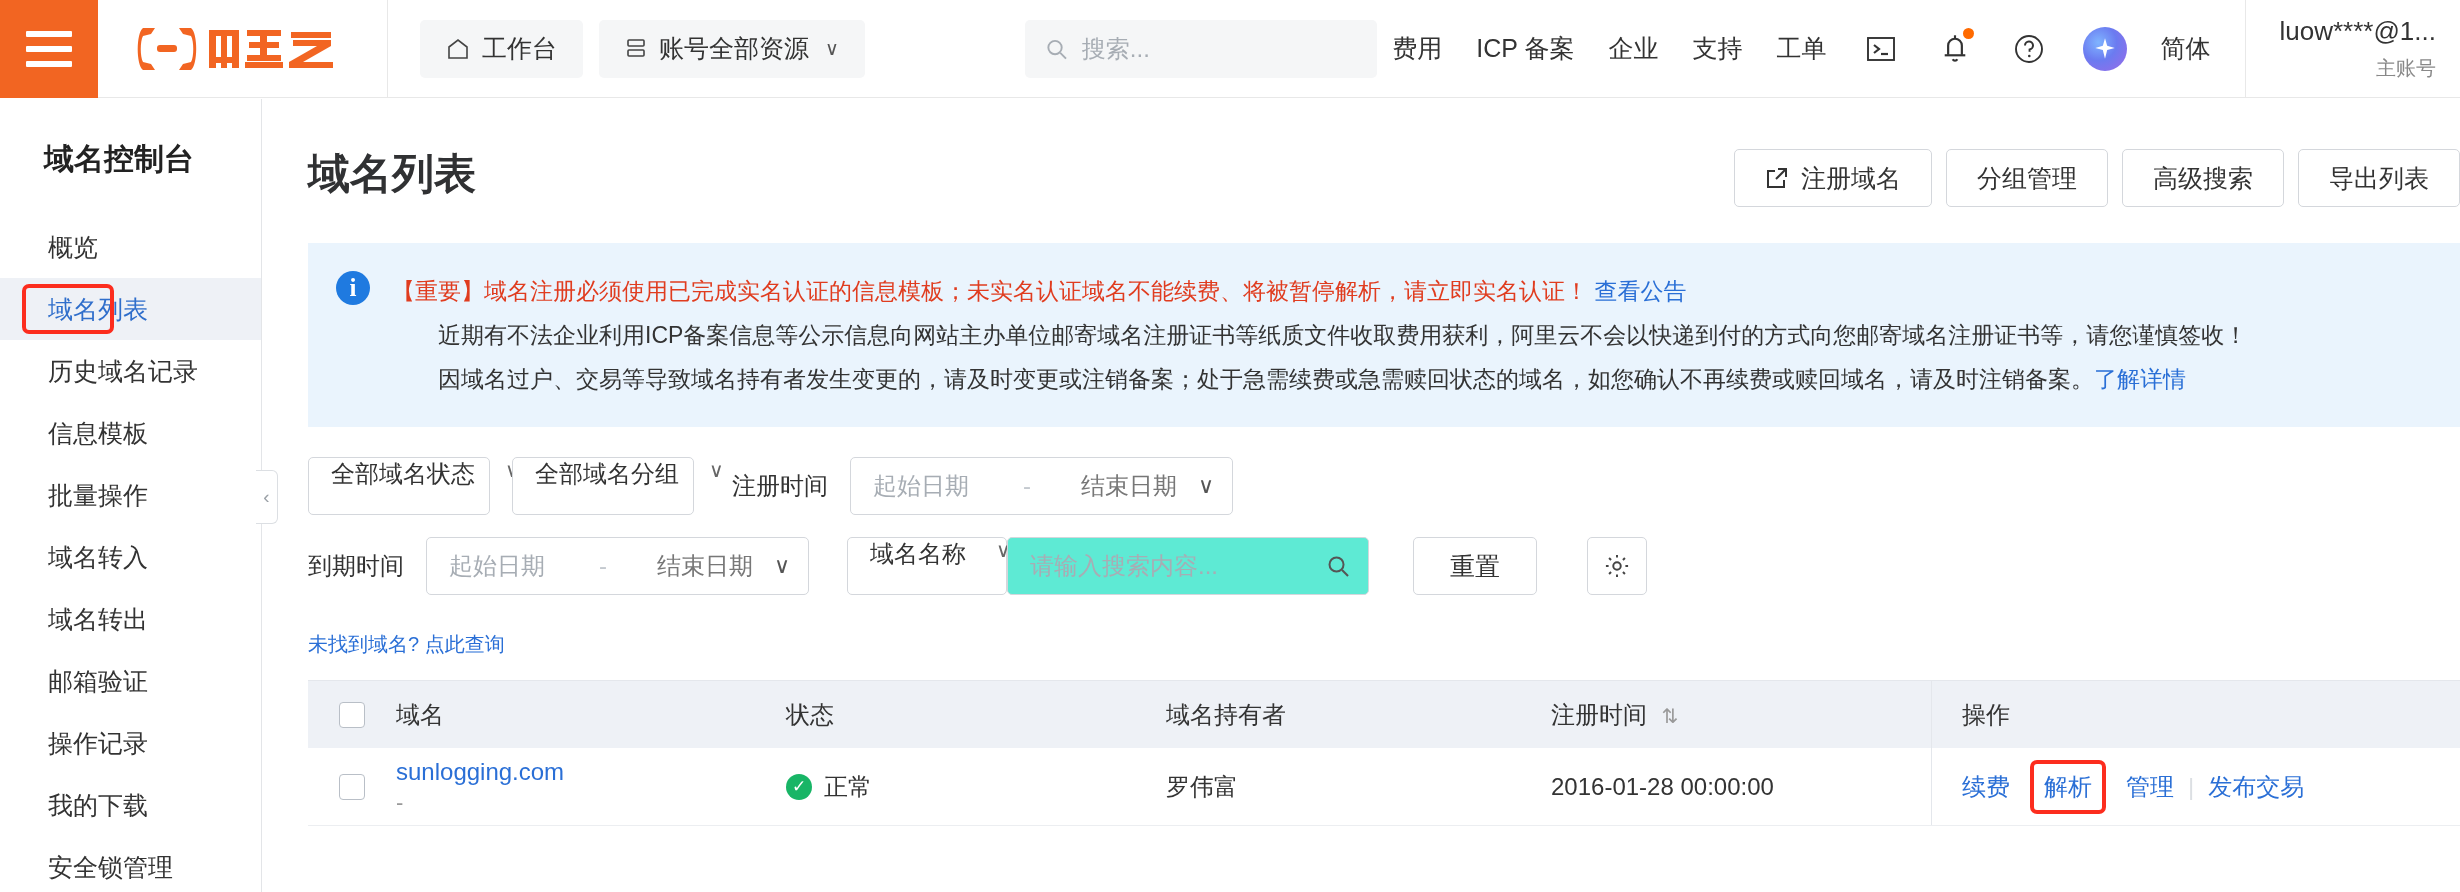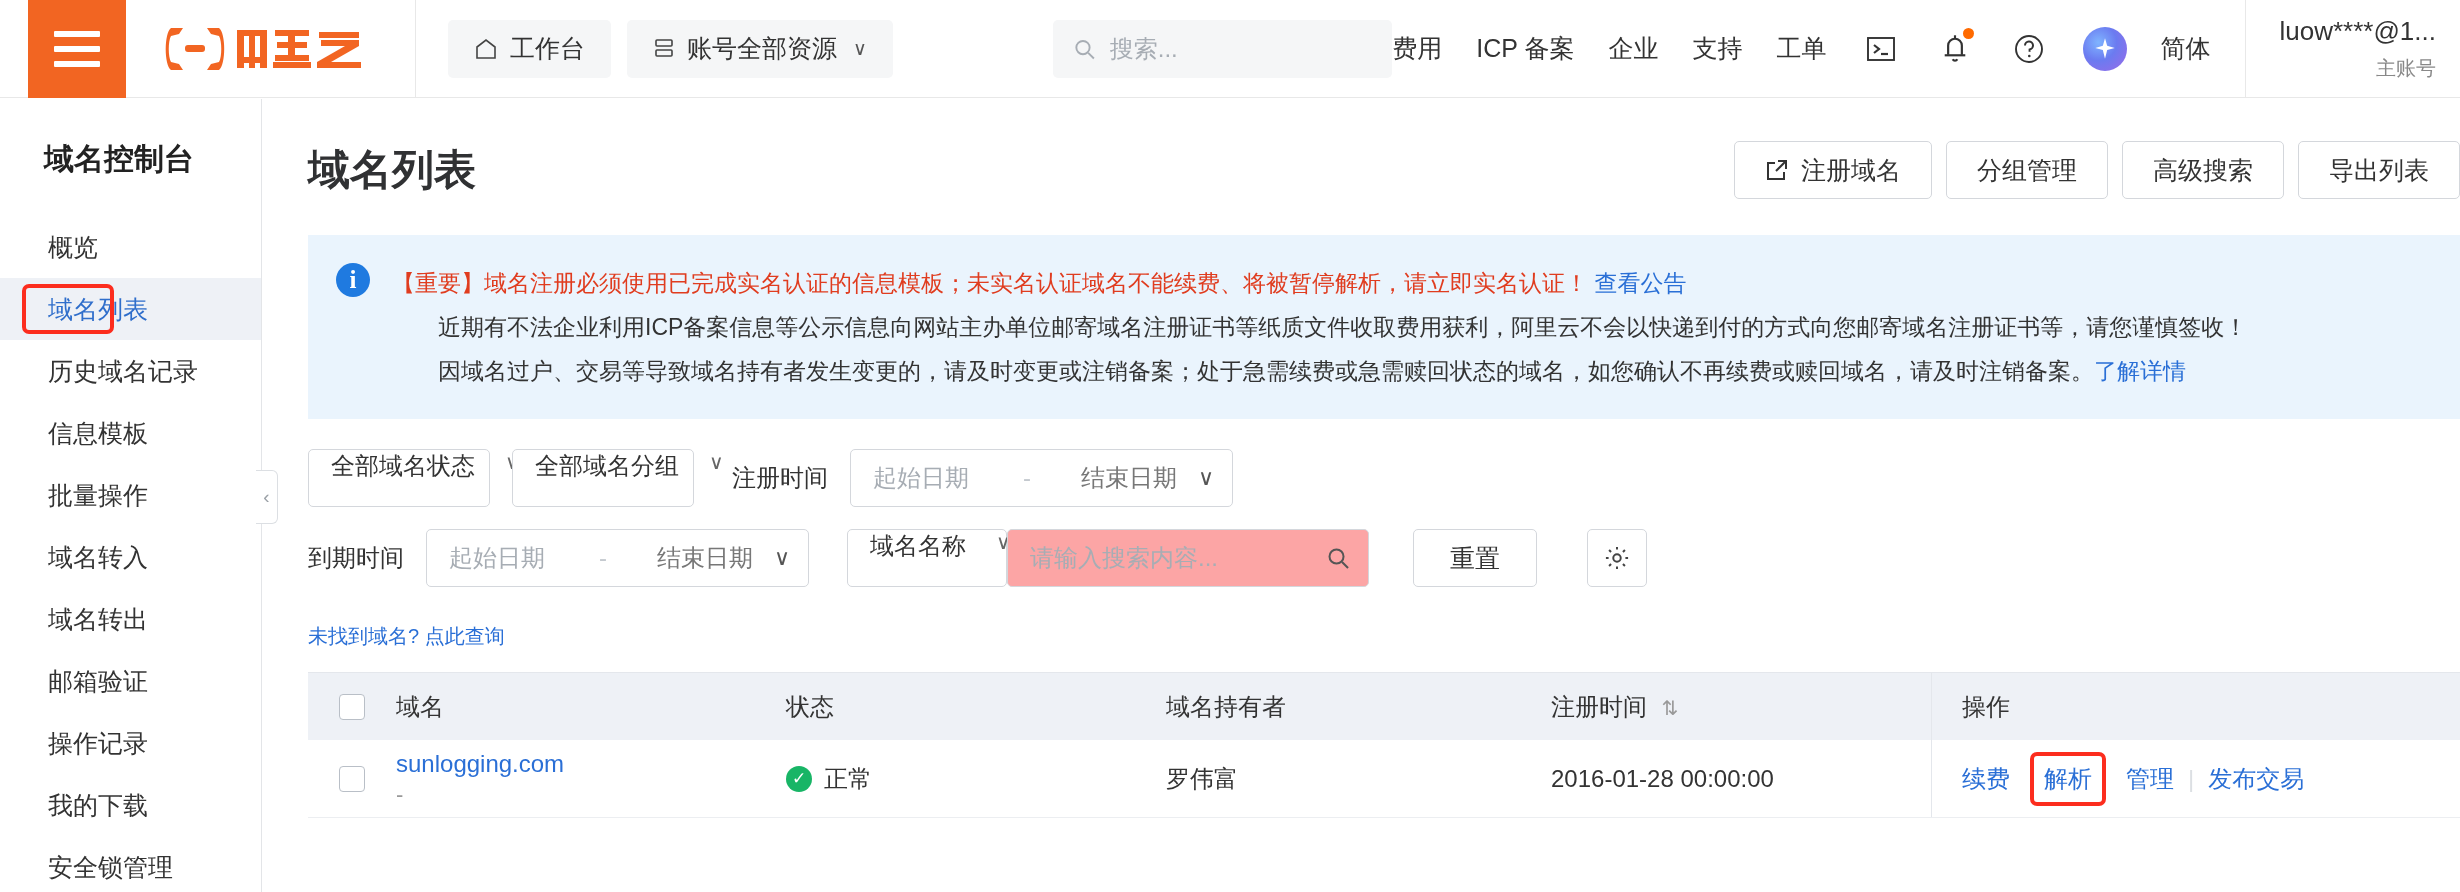--- a/index.html
+++ b/index.html
@@ -10,21 +10,21 @@
     font-family: "Liberation Sans", "DejaVu Sans", sans-serif;
     color: #333;
   }
 
   
   .topbar {
     position: absolute; top: 0; left: 0;
     width: 2460px; height: 98px;
     background: #fff;
     border-bottom: 1px solid #e8e8e8;
-    display: flex; align-items: center; padding-left: 28px;
+    display: flex; align-items: center;
   }
   .hamburger {
     width: 98px; height: 98px;
     background: #f26522;
     display: flex; flex-direction: column;
     align-items: center; justify-content: center;
     gap: 9px; flex: none; cursor: pointer;
   }
   .hamburger span {
     display: block; width: 46px; height: 6px;
@@ -138,20 +138,21 @@
     overflow: hidden;
   }
   .page-head {
     display: flex; align-items: center;
     padding: 42px 0 0 45px;
   }
   .page-title { font-size: 42px; font-weight: bold; color: #303133; }
   .head-actions {
     margin-left: auto; display: flex; align-items: center; gap: 14px;
     padding-right: 0;
+    margin-top: 8px;
   }
   .obtn {
     height: 58px; padding: 0 30px;
     border: 1px solid #d4d7dc; border-radius: 5px;
     background: #fff; font-size: 25px; color: #333;
     display: flex; align-items: center; gap: 12px;
     cursor: pointer; white-space: nowrap;
     font-family: inherit;
   }
 
@@ -192,21 +193,21 @@
     height: 58px; width: 383px;
     border: 1px solid #d4d7dc; border-radius: 5px; background: #fff;
     display: flex; align-items: center; padding: 0 18px 0 22px;
     font-size: 24px; color: #a7adb4; cursor: pointer;
   }
   .daterange .sep { color: #c4c9cf; padding: 0 4px; }
   .daterange .d2 { color: #777; }
   .daterange .caret { margin-left: auto; color: #555; font-size: 22px;}
   .searchbox {
     height: 58px; width: 362px;
-    border: 1px solid #d4d7dc; border-radius: 5px; background: #fca5a5;
+    border: 1px solid #d4d7dc; border-radius: 5px; background: #5eead4;
     display: flex; align-items: center; padding: 0 18px 0 22px;
     cursor: text;
   }
   .searchbox input {
     border: none; outline: none; background: transparent;
     font-size: 24px; color: #333; width: 100%; font-family: inherit;
   }
   .searchbox input::placeholder { color: #a7adb4; }
   .txtbtn {
     height: 58px; padding: 0 36px;

